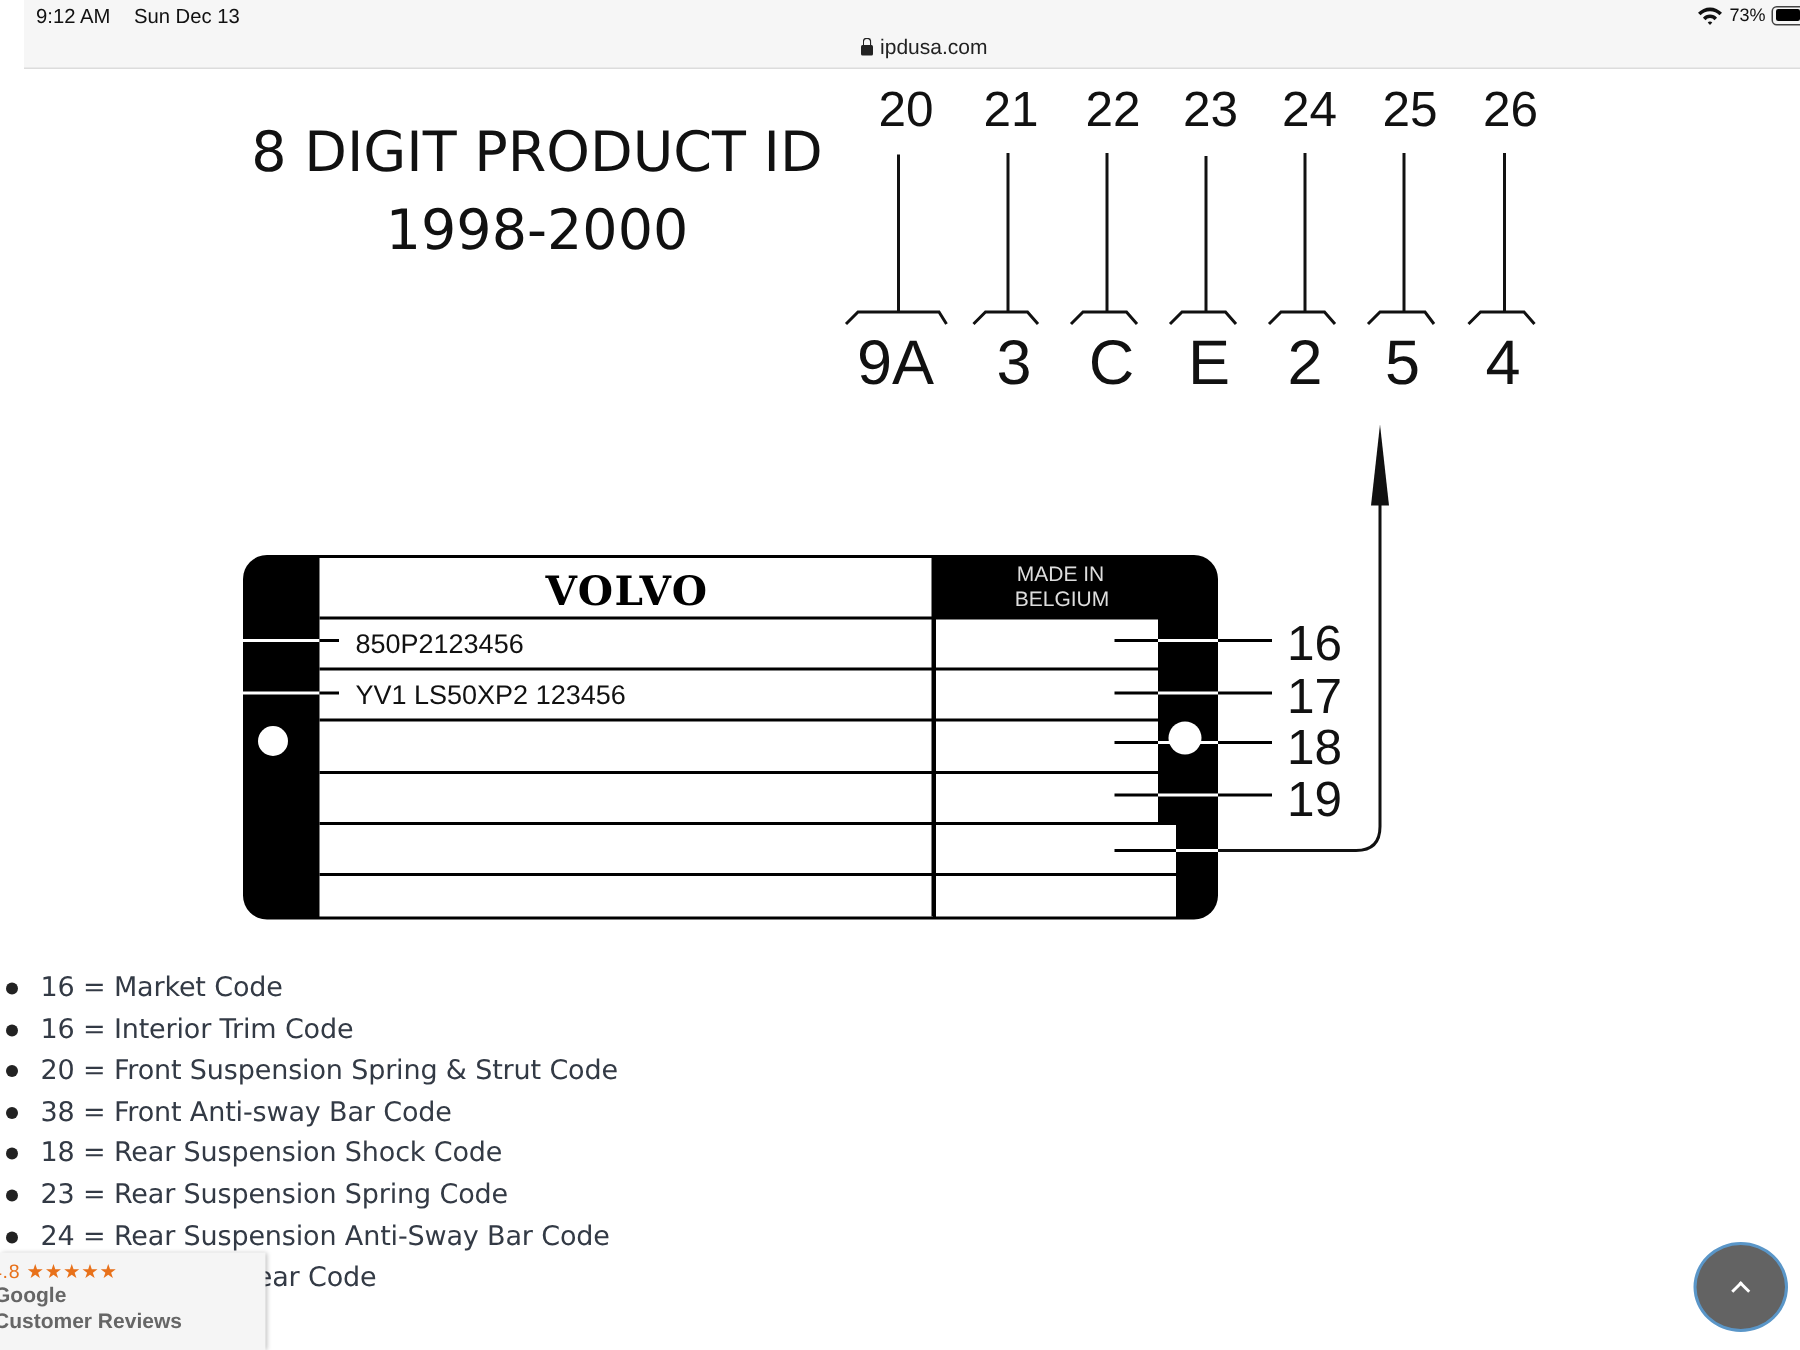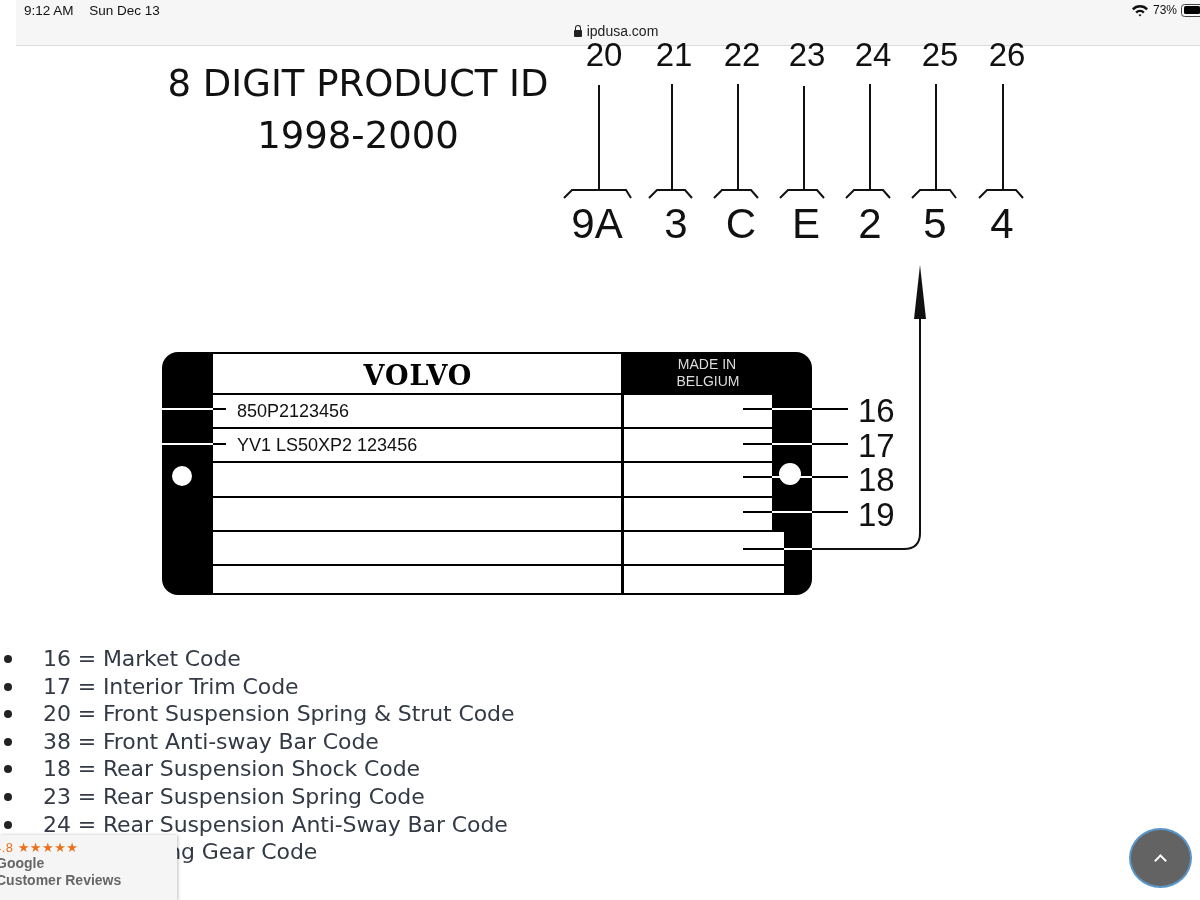--- a/index.html
+++ b/index.html
@@ -12,26 +12,26 @@
   .status-left span + span { margin-left: 12px; }
   .status-right { position: absolute; right: 8px; top: 3px; font-size: 12px; font-family: "Liberation Sans", sans-serif; color: #111; display: flex; align-items: center; gap: 4px; }
   .battery { width: 27px; height: 13px; border: 1.3px solid #444; border-radius: 3.5px; padding: 1.5px; position: relative; }
   .battery .fill { height: 100%; background: #000; border-radius: 1.5px; }
   .battery::after { content: ""; position: absolute; right: -4px; top: 3.5px; width: 2px; height: 4px; background: #888; border-radius: 0 1px 1px 0; }
   .url { position: absolute; left: 0; right: 0; top: 23px; text-align: center; font-family: "Liberation Sans", sans-serif; font-size: 14px; color: #222; }
   .url .lock { display: inline-block; width: 8px; height: 7px; background: #222; border-radius: 1px; position: relative; margin-right: 5px; vertical-align: -1px; }
   .url .lock::before { content: ""; position: absolute; left: 1px; top: -5px; width: 6px; height: 6px; border: 1.3px solid #222; border-bottom: none; border-radius: 3px 3px 0 0; box-sizing: border-box; }
 
   
-  .diagram { position: absolute; left: 0; top: 30px; width: 1200px; height: 590px; }
+  .diagram { position: absolute; left: 0; top: 48px; width: 1200px; height: 590px; }
   .diagram svg { position: absolute; left: 0; top: 0; }
 
   
   .list { position: absolute; left: 0; top: 645px; list-style: none; }
-  .list li { position: relative; height: 27.6px; line-height: 27.6px; padding-left: 43px; font-family: "DejaVu Sans", sans-serif; font-size: 22px; color: #333a45; white-space: nowrap; letter-spacing: -0.1px; }
+  .list li { position: relative; height: 27.6px; line-height: 27.6px; padding-left: 27px; font-family: "DejaVu Sans", sans-serif; font-size: 18px; color: #333a45; white-space: nowrap; letter-spacing: -0.1px; }
   .list li::before { content: ""; position: absolute; left: 4px; top: 10px; width: 8px; height: 8px; background: #222; border-radius: 50%; }
 
   
   .reviews { position: absolute; left: 0; top: 835px; width: 177px; height: 65px; background: #f5f5f5; box-shadow: 1px 0 3px rgba(0,0,0,0.25); padding: 5px 0 0 0; font-family: "Liberation Sans", sans-serif; overflow: hidden; }
   .reviews .rating { font-size: 13px; color: #e8711a; margin-left: -6px; letter-spacing: 0.5px; }
   .reviews .g { font-size: 14px; color: #666; font-weight: bold; margin-left: -4px; line-height: 17px; }
   .reviews .c { font-size: 14px; color: #666; font-weight: bold; margin-left: -4px; line-height: 17px; }
 
   
   .totop { position: absolute; left: 1129px; top: 828px; width: 63px; height: 60px; border-radius: 50%; background: #636363; border: 2.5px solid #5a96c8; display: flex; align-items: center; justify-content: center; cursor: pointer; }
@@ -167,21 +167,21 @@
         <text x="858" y="473">17</text>
         <text x="858" y="507">18</text>
         <text x="858" y="542">19</text>
       </g>
     </g>
   </svg>
 </div>
 
 <ul class="list">
   <li>16 = Market Code</li>
-  <li>17 = Interior Trim Code</li>
+  <li>16 = Interior Trim Code</li>
   <li>20 = Front Suspension Spring &amp; Strut Code</li>
   <li>38 = Front Anti-sway Bar Code</li>
   <li>18 = Rear Suspension Shock Code</li>
   <li>23 = Rear Suspension Spring Code</li>
   <li>24 = Rear Suspension Anti-Sway Bar Code</li>
   <li>25 = Steering Gear Code</li>
 </ul>
 
 <div class="reviews">
   <div class="rating">

